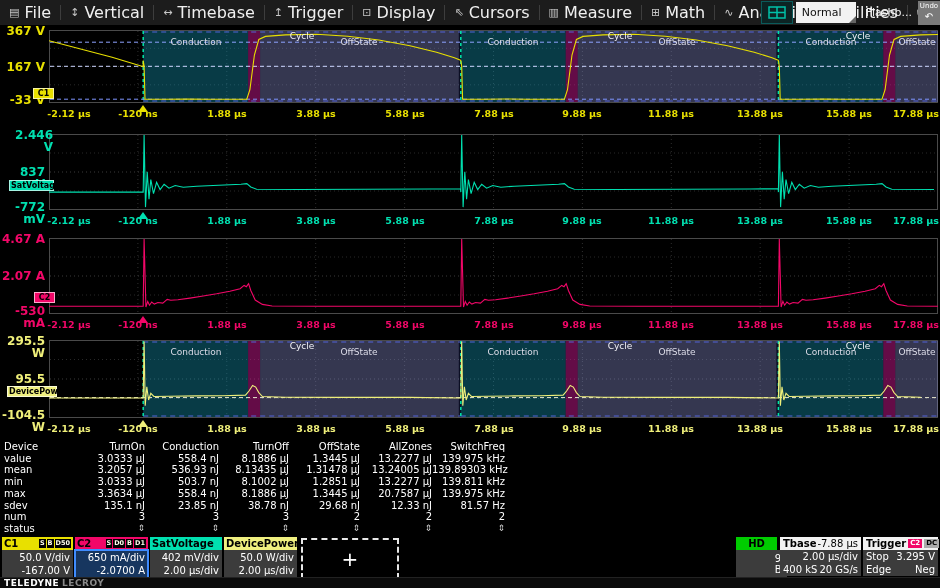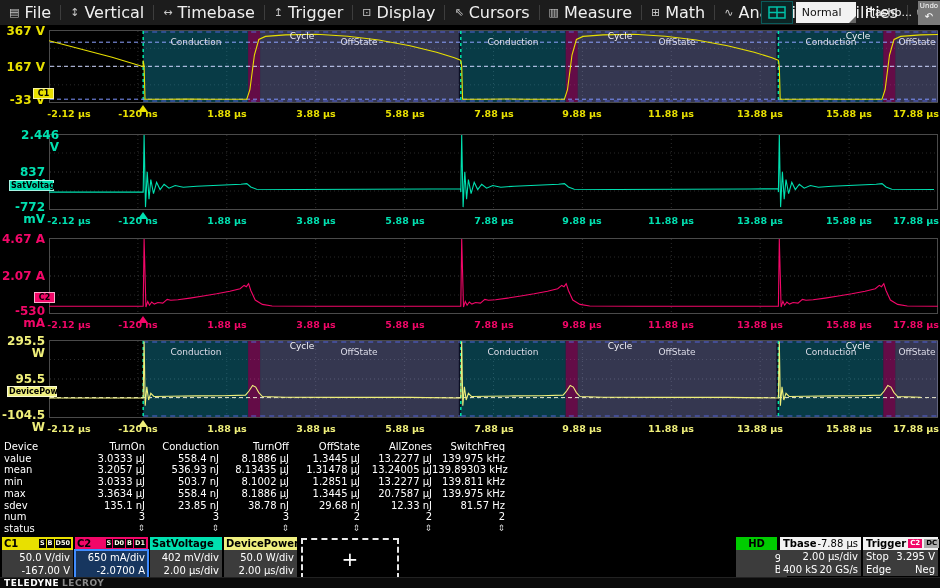--- a/index.html
+++ b/index.html
@@ -225,21 +225,21 @@
           <line x1="533.4" y1="1" x2="533.4" y2="75" stroke="#2e2e2e" stroke-dasharray="1,3"></line>
           <line x1="622.3" y1="1" x2="622.3" y2="75" stroke="#2e2e2e" stroke-dasharray="1,3"></line>
           <line x1="711.2" y1="1" x2="711.2" y2="75" stroke="#2e2e2e" stroke-dasharray="1,3"></line>
           <line x1="800.1" y1="1" x2="800.1" y2="75" stroke="#2e2e2e" stroke-dasharray="1,3"></line>
           <line x1="1" y1="19.0" x2="888" y2="19.0" stroke="#292929" stroke-dasharray="1,3"></line>
           <line x1="1" y1="38.0" x2="888" y2="38.0" stroke="#3a3a3a" stroke-dasharray="1,3"></line>
           <line x1="1" y1="57.0" x2="888" y2="57.0" stroke="#292929" stroke-dasharray="1,3"></line>
           <polyline points="0.0,58.1 93.8,58.1 94.2,58.1 95.1,1.1 96.5,73.1 98.2,37.7 100.0,65.3 101.8,45.5 104.5,59.7 107.6,48.3 111.1,55.6 115.1,50.2 120.0,54.2 126.2,51.5 134.2,53.2 147.6,52.2 169.8,51.3 192.0,50.2 197.8,49.6 201.8,53.0 207.6,55.2 249.8,55.5 316.5,55.3 383.2,55.0 411.6,54.8 411.8,58.1 412.7,1.1 414.1,73.1 415.8,37.7 417.6,65.3 419.4,45.5 422.1,59.7 425.2,48.3 428.7,55.6 432.7,50.2 437.6,54.2 443.8,51.5 451.8,53.2 465.2,52.2 487.4,51.3 509.6,50.2 515.4,49.6 519.4,53.0 525.2,55.2 567.4,55.5 634.1,55.3 700.8,55.0 729.2,54.8 729.4,58.1 730.3,1.1 731.6,73.1 733.4,37.7 735.2,65.3 737.0,45.5 739.6,59.7 742.8,48.3 746.3,55.6 750.3,50.2 755.2,54.2 761.4,51.5 769.4,53.2 782.8,52.2 805.0,51.3 827.2,50.2 833.0,49.6 837.0,53.0 842.8,55.2 885.0,55.5" fill="none" stroke="#00e0b0" stroke-width="1.1"></polyline>
         </svg>
       </div>
-      <div class="ylab" style="left: 14px; top: 129px; color: rgb(0, 224, 176);">2.446 V</div>
+      <div class="ylab" style="left: 8px; top: 129px; color: rgb(0, 224, 176);">2.446 V</div>
       <div class="ylab" style="left: 0px; top: 166px; color: rgb(0, 224, 176);">837 mV</div>
       <div class="ylab" style="left: 0px; top: 201px; color: rgb(0, 224, 176);">-772 mV</div>
       <div class="ch-badge" style="left: 9px; top: 180px; width: 41px; background: rgb(0, 224, 176);">SatVoltage</div>
       <div class="tlab" style="left: 69px; top: 215px; color: rgb(0, 224, 176);">-2.12 µs</div>
       <div class="tlab" style="left: 138px; top: 215px; color: rgb(0, 224, 176);">-120 ns</div>
       <div class="tlab" style="left: 227px; top: 215px; color: rgb(0, 224, 176);">1.88 µs</div>
       <div class="tlab" style="left: 316px; top: 215px; color: rgb(0, 224, 176);">3.88 µs</div>
       <div class="tlab" style="left: 405px; top: 215px; color: rgb(0, 224, 176);">5.88 µs</div>
       <div class="tlab" style="left: 494px; top: 215px; color: rgb(0, 224, 176);">7.88 µs</div>
       <div class="tlab" style="left: 582px; top: 215px; color: rgb(0, 224, 176);">9.88 µs</div>

